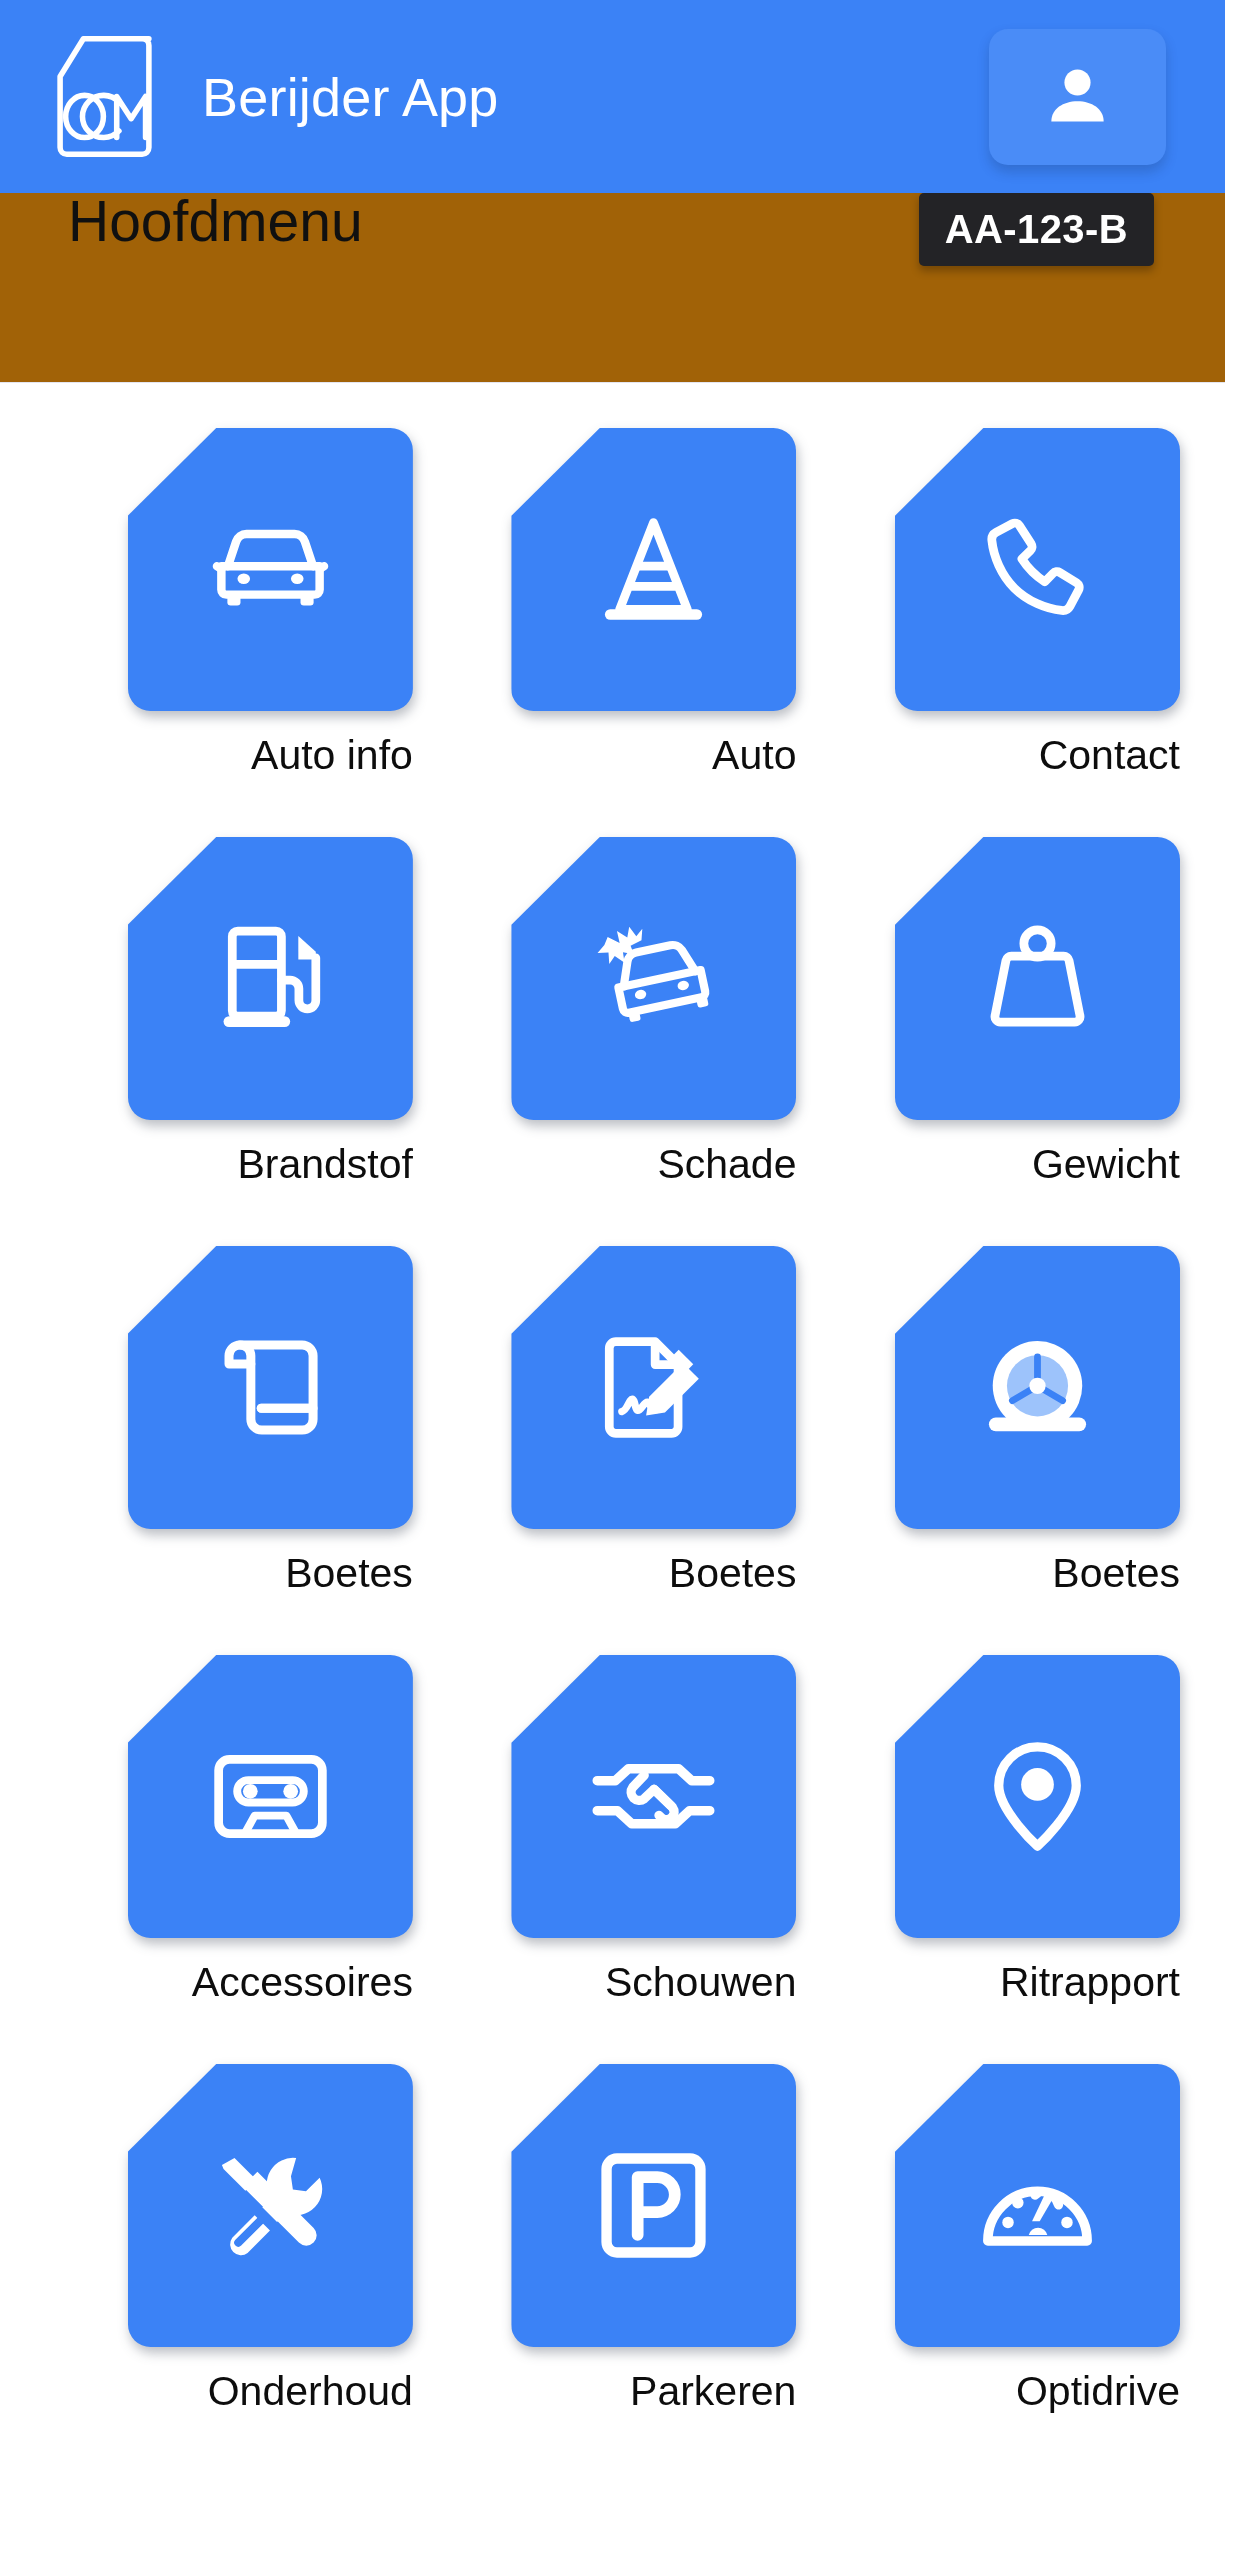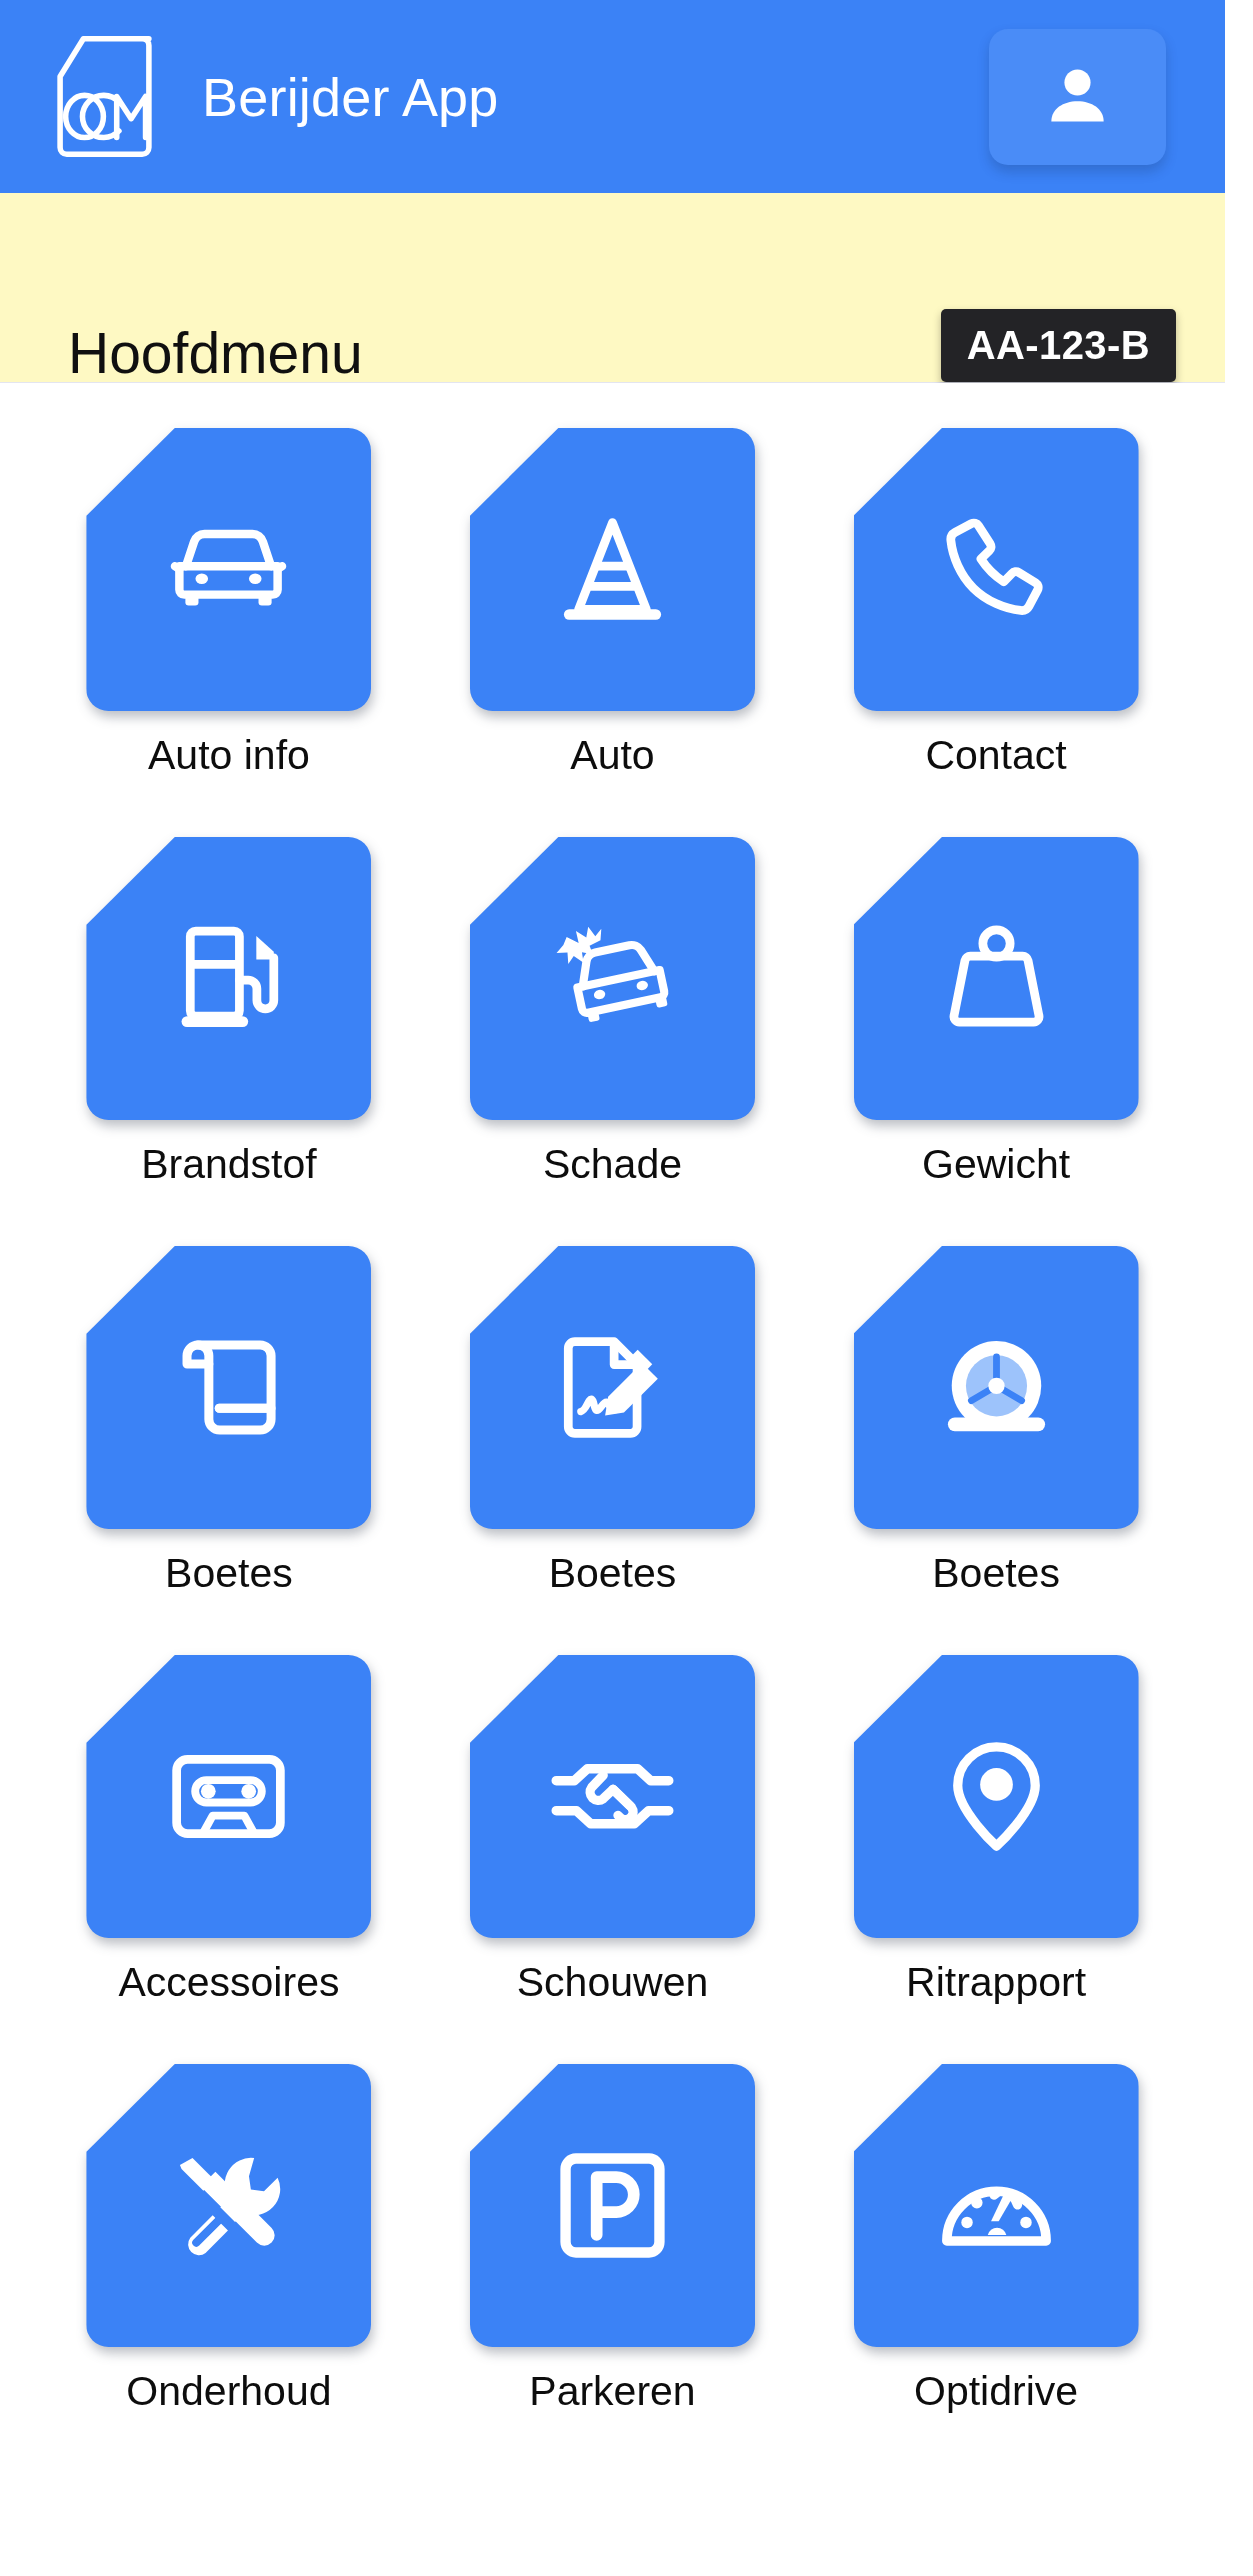--- a/index.html
+++ b/index.html
@@ -42,24 +42,24 @@
     display:flex;align-items:center;justify-content:center;
     cursor:pointer;
     padding:0;
     margin-right:21px;
   }
   .profile-btn svg{width:73px;height:73px;display:block;}
 
   
   .subbar{
     flex:0 0 190px;height:190px;
-    background:#fef9c3;
+    background:#a16207;
     border-bottom:1.7px solid #e3e5f0;
-    display:flex;align-items:flex-end;
-    padding:0 49px 0 68px;
+    display:flex;align-items:flex-start;
+    padding:0 71px 0 68px;
     box-sizing:border-box;
   }
   .page-title{
     font-size:57px;color:#101010;font-weight:400;line-height:1;white-space:nowrap;
   }
   .plate{
     background:#232326;color:#ffffff;
     font-size:40px;font-weight:bold;
     letter-spacing:0.4px;
     padding:15.7px 26px 17.4px;
@@ -72,21 +72,21 @@
   
   .grid-wrap{flex:1 1 auto;padding:45px 45px 0 45px;box-sizing:border-box;background:#fff;}
   .grid{
     display:grid;
     grid-template-columns:repeat(3,1fr);
     grid-auto-rows:409px;
     column-gap:15.7px;
     row-gap:0px;
   }
   .cell{
-    display:flex;flex-direction:column;align-items:center;
+    display:flex;flex-direction:column;align-items:flex-end;
     cursor:pointer;
     user-select:none;
   }
   
   .tile-shadow{
     position:relative;
     width:285px;height:283px;
     filter:drop-shadow(2.6px 6.1px 6.1px rgba(30,40,60,.30));
   }
   .tile-inner{

